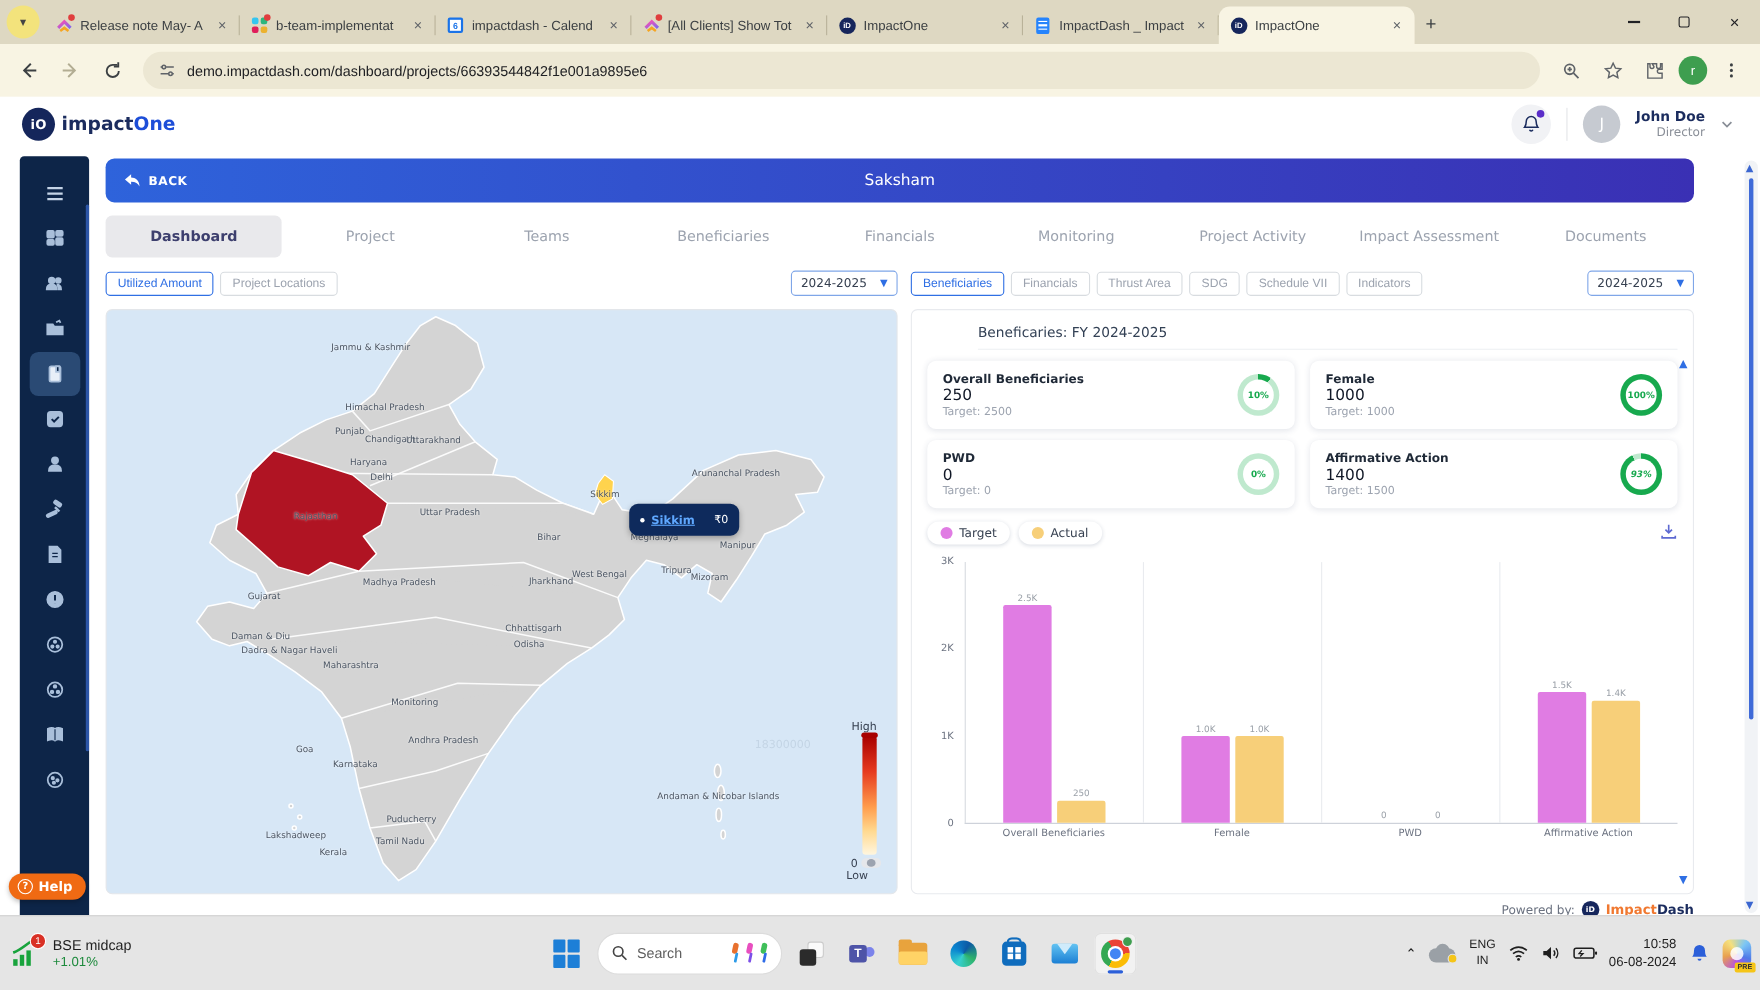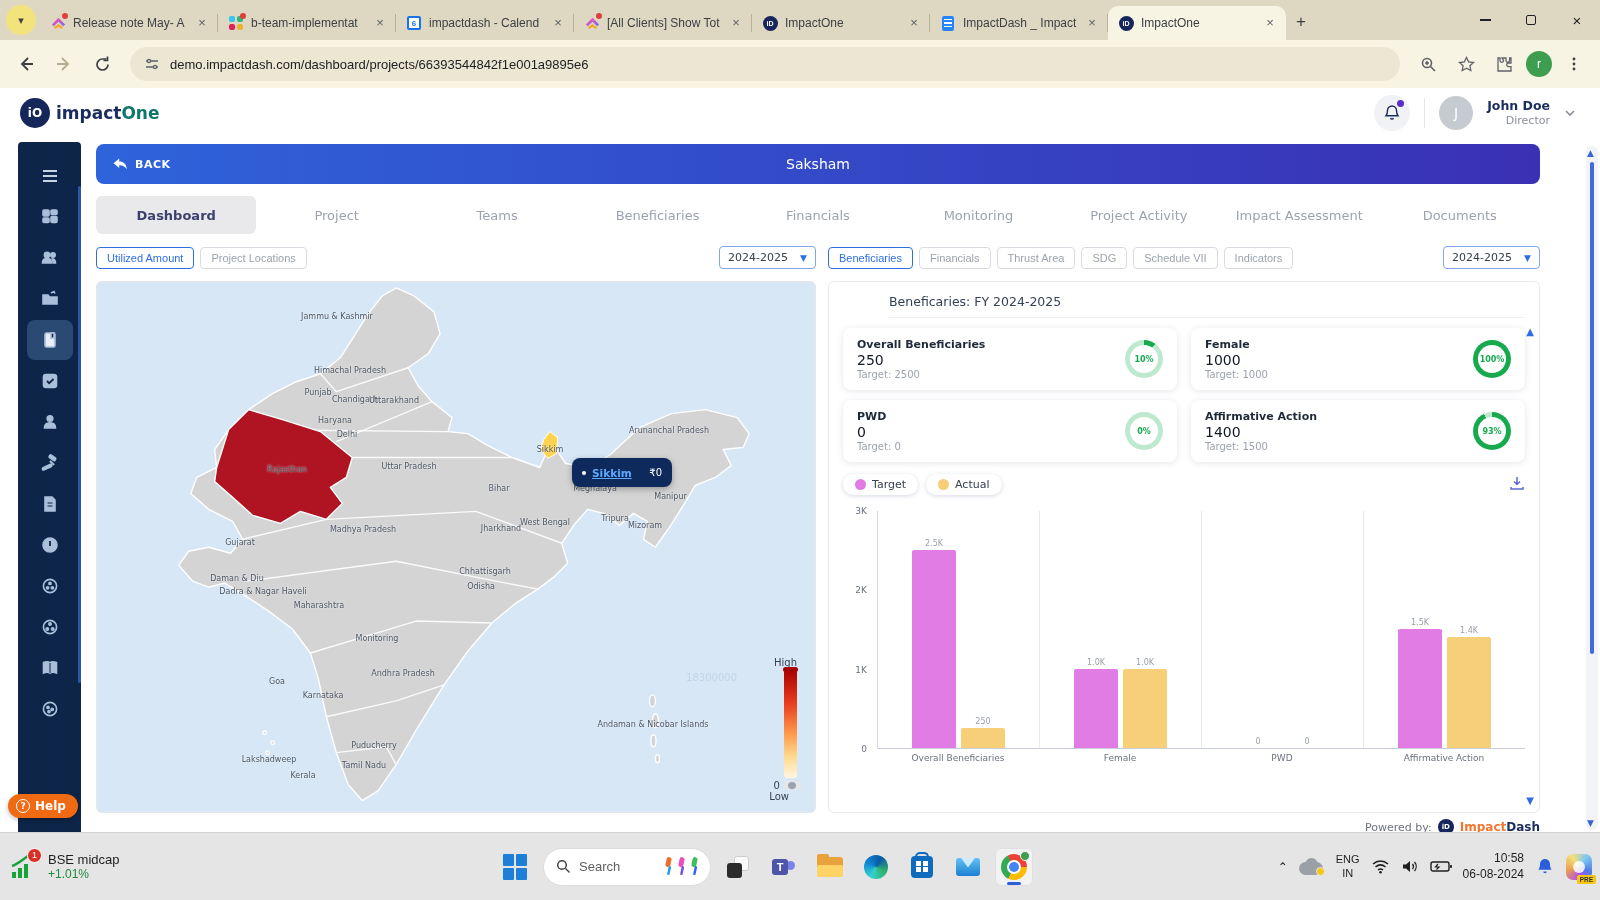--- a/index.html
+++ b/index.html
@@ -35,21 +35,21 @@
   .urlbar { flex:1; height:34px; background:#ECE7D3; border-radius:17px; display:flex; align-items:center; gap:10px; padding:0 14px; margin:0 6px; }
   .urlbar .url { font-size:13px; color:#202124; }
   .avatar-r { width:26px; height:26px; border-radius:50%; background:#3E9E4F; color:#fff; font-size:12px; display:flex; align-items:center; justify-content:center; }
 
   
   .site { height:744px; position:relative; background:#fff; font-family:"DejaVu Sans", sans-serif; }
   .site-header { height:50px; display:flex; align-items:center; justify-content:space-between; padding:0 24px 0 20px; }
   .logo { display:flex; align-items:center; gap:6px; }
   .logo-mark { width:30px; height:30px; border-radius:50%; background:#15265B; color:#fff; font-weight:bold; font-size:12px; display:flex; align-items:center; justify-content:center; }
   .logo-text { font-size:17px; font-weight:bold; color:#1B2C5E; }
-  .logo-text b { color:#0f766e; }
+  .logo-text b { color:#1d4ed8; }
   .hdr-right { display:flex; align-items:center; gap:14px; }
   .bellwrap { width:36px; height:36px; border-radius:50%; background:#F1F2F5; display:flex; align-items:center; justify-content:center; position:relative; cursor:pointer; }
   .bellwrap .pd { position:absolute; top:5px; right:6px; width:7px; height:7px; border-radius:50%; background:#5B2EC9; }
   .hdr-div { width:1px; height:30px; background:#E3E5E8; }
   .uavatar { width:34px; height:34px; border-radius:50%; background:#C6CAD1; color:#fff; font-size:14px; display:flex; align-items:center; justify-content:center; }
   .uname { text-align:right; line-height:1.25; }
   .uname .n { font-size:12.5px; font-weight:bold; color:#1B2C5E; }
   .uname .r { font-size:11px; color:#8A8F98; }
 
   .content { position:absolute; top:50px; bottom:0; left:0; right:0; }
@@ -642,21 +642,21 @@
                 <div class="ring" style="background: rgb(191, 233, 206);">
                   <span>0%</span>
                 </div>
               </div>
               <div class="card">
                 <div>
                   <div class="t">Affirmative Action</div>
                   <div class="v">1400</div>
                   <div class="tg">Target: 1500</div>
                 </div>
-                <div class="ring" style="background: conic-gradient(rgb(23, 169, 78) 0deg, rgb(23, 169, 78) 93%, rgb(191, 233, 206) 93%, rgb(191, 233, 206) 100%);">
+                <div class="ring" style="background: conic-gradient(rgb(23, 169, 78) 0deg, rgb(23, 169, 78) 93%, rgb(191, 233, 206) 93%, rgb(191, 233, 206) 100%); font-style: italic;">
                   <span>93%</span>
                 </div>
               </div>
             </div>
           <div class="legendrow">
             <span id="legendpills" style="display:flex;gap:8px;">
                 <span class="lpill"><i style="background:#E07CE3"></i>Target</span>
                 <span class="lpill"><i style="background:#F7CF79"></i>Actual</span>
               </span>
             <span class="dlicon">

